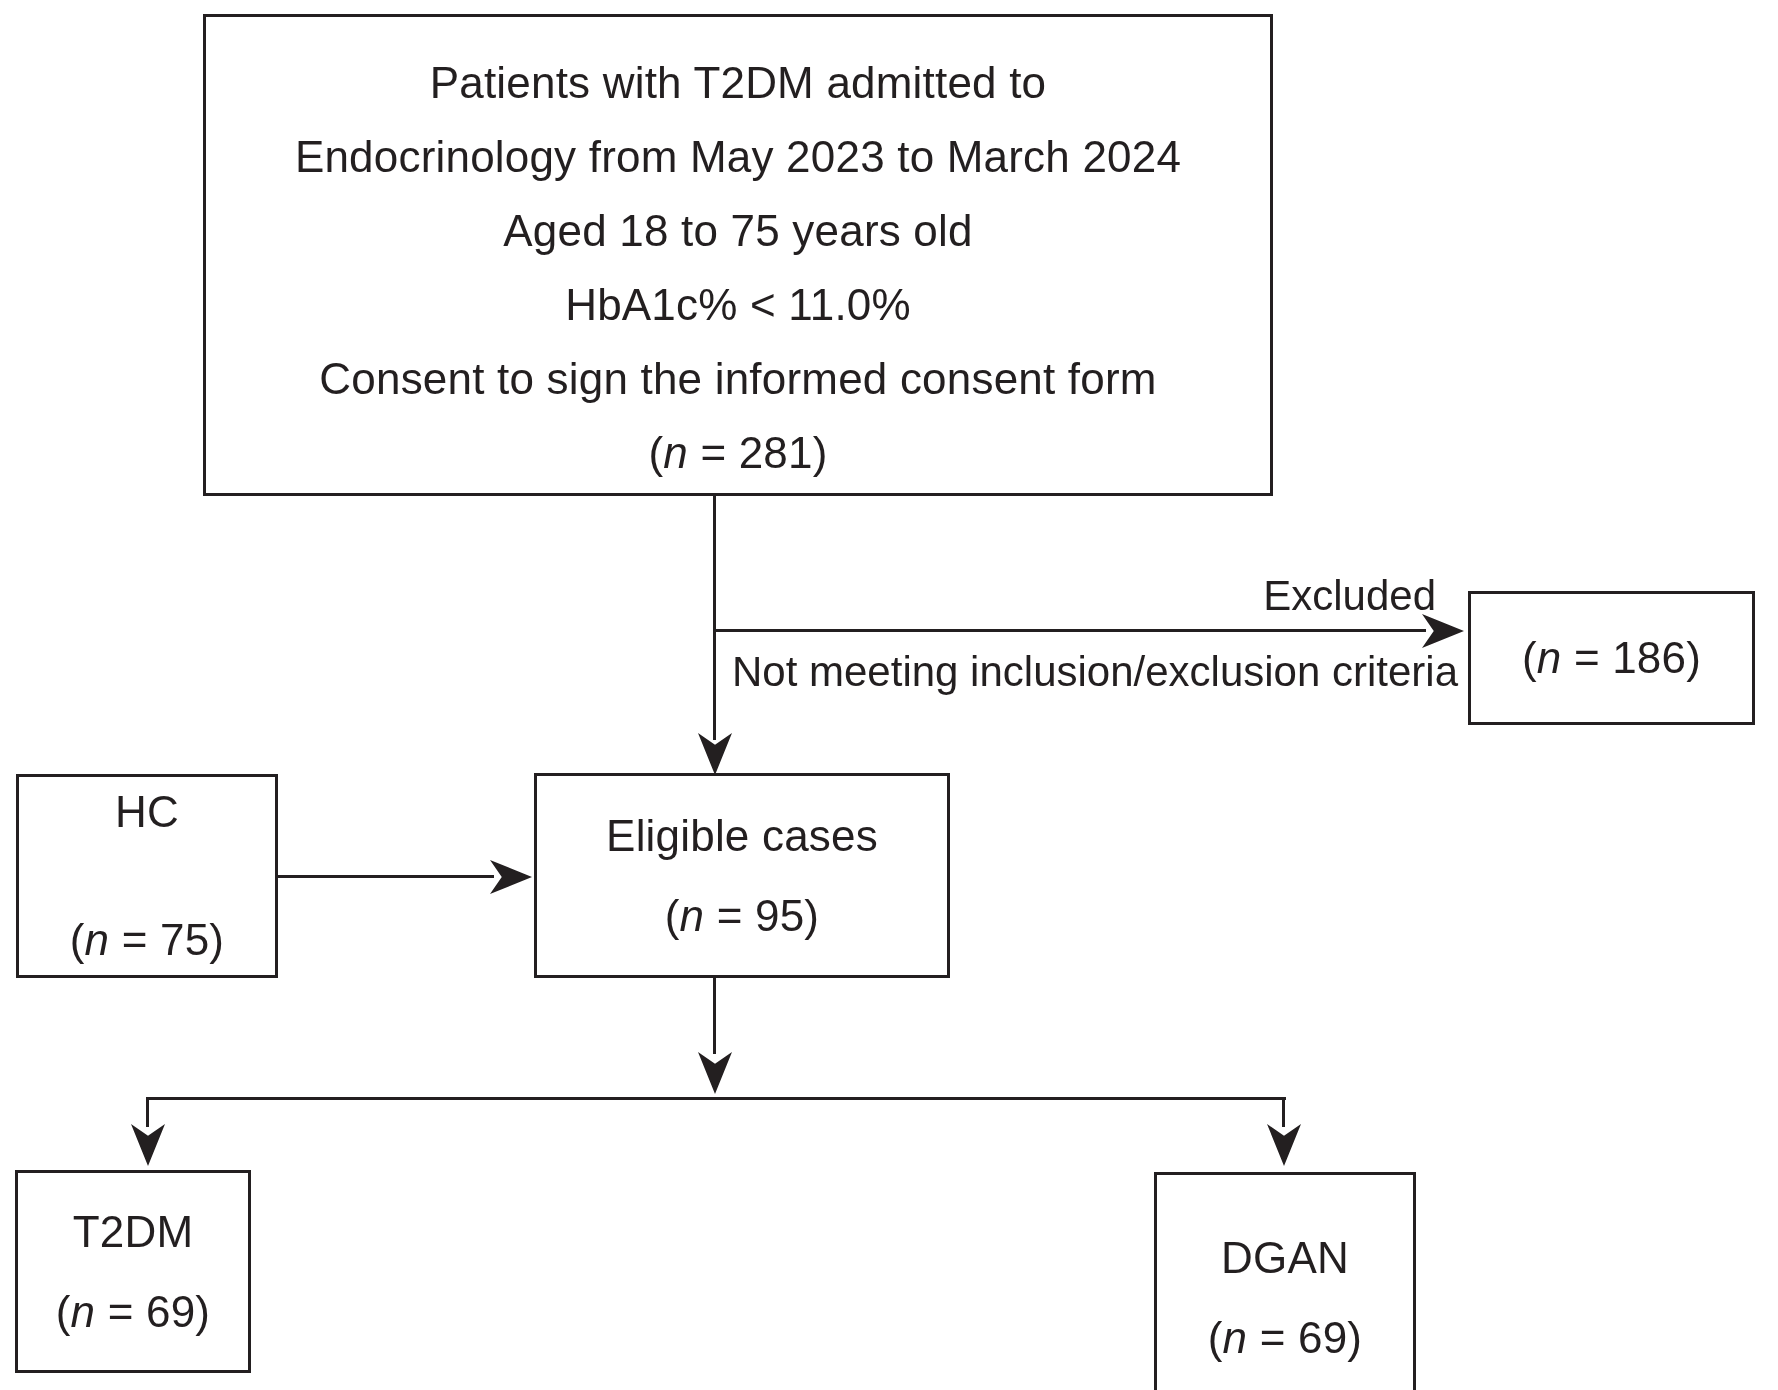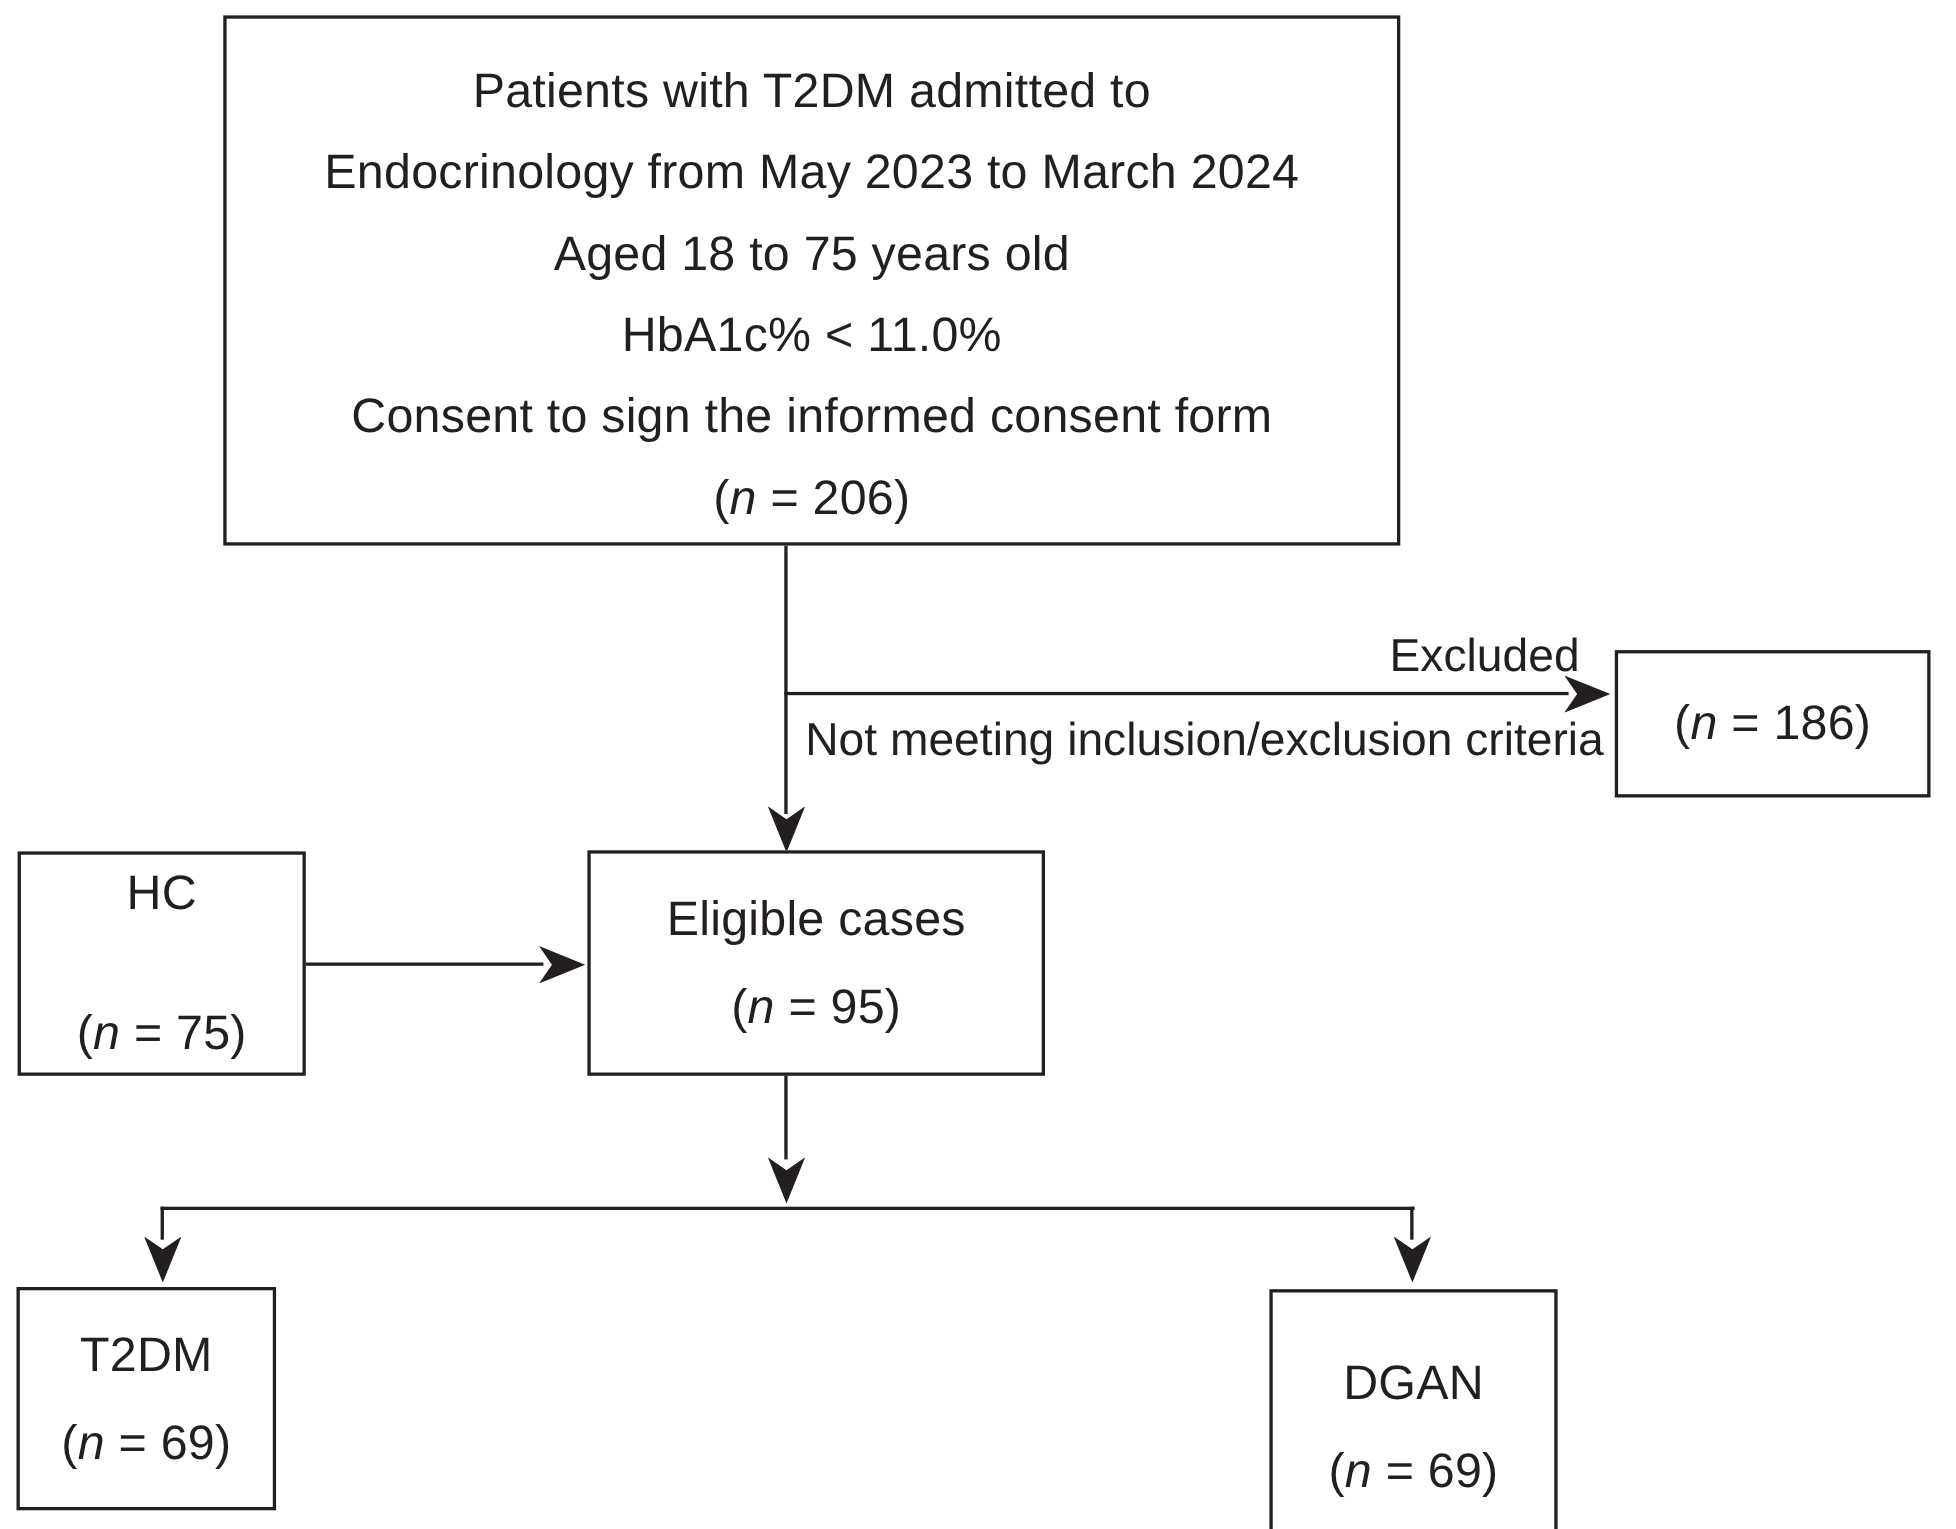--- a/index.html
+++ b/index.html
@@ -81,21 +81,21 @@
 <body>
 
 <div class="canvas">
 
   <div class="fbox screening">
     <div class="line">Patients with T2DM admitted to</div>
     <div class="line">Endocrinology from May 2023 to March 2024</div>
     <div class="line">Aged 18 to 75 years old</div>
     <div class="line">HbA1c% &lt; 11.0%</div>
     <div class="line">Consent to sign the informed consent form</div>
-    <div class="line"><span>(</span><span class="n-italic">n</span><span> = 206)</span></div>
+    <div class="line"><span>(</span><span class="n-italic">n</span><span> = 281)</span></div>
   </div>
 
   <div class="cline" style="left:713px; top:496px; width:3px; height:244px;"></div>
   <div class="arrowhead arrow-down" style="left:698px; top:733px;"></div>
 
   <div class="cline" style="left:713px; top:629px; width:713px; height:3px;"></div>
   <div class="arrowhead arrow-right" style="left:1422px; top:614px;"></div>
   <div class="flabel label-excluded">Excluded</div>
   <div class="flabel label-reason">Not meeting inclusion/exclusion criteria</div>
 

